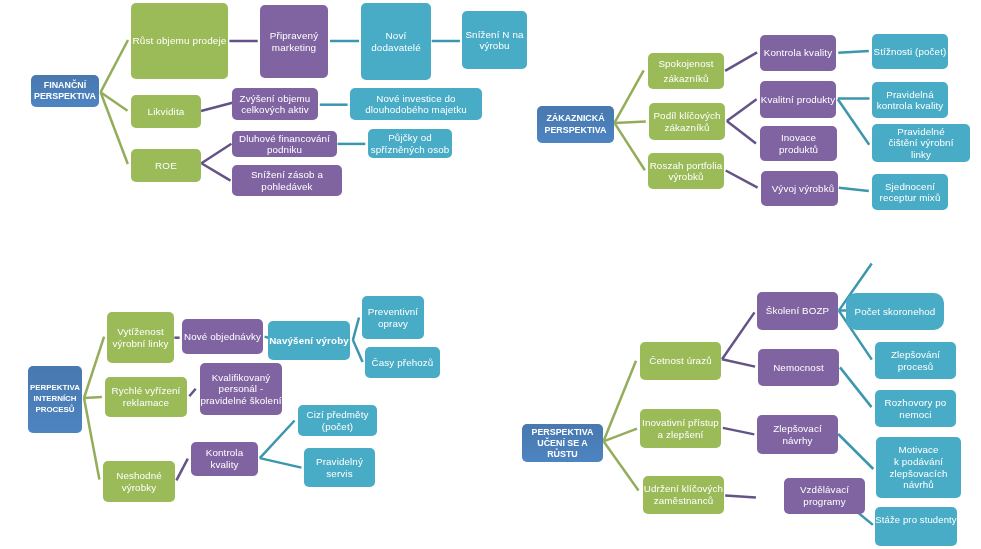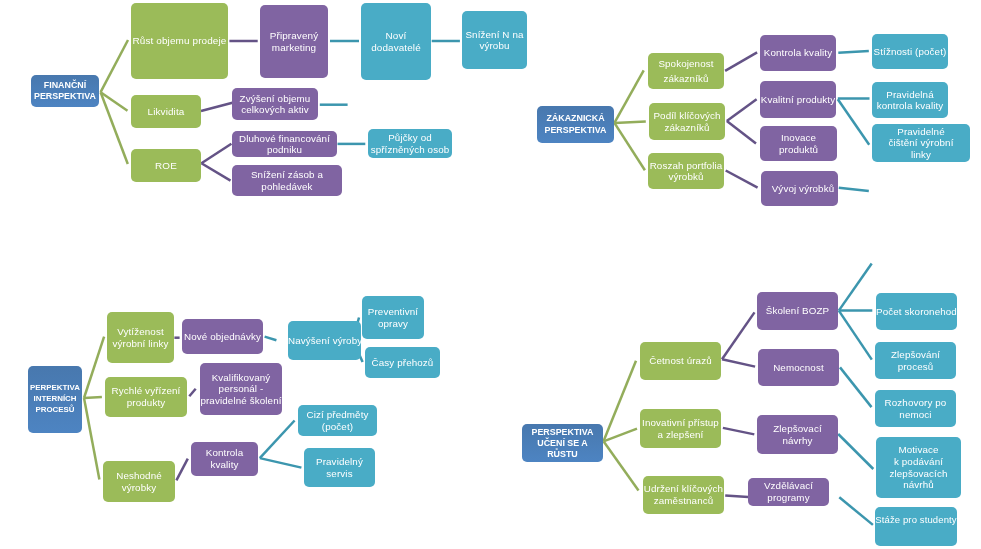--- a/index.html
+++ b/index.html
@@ -89,20 +89,24 @@
         <span class="txt" style="font-size: 9.8px; line-height: 11.4px;">Snížení N na
 výrobu</span>
       </div>
       <div class="node c-green" style="left: 131px; top: 95px; width: 70px; height: 33px;">
         <span class="txt" style="font-size: 9.9px; line-height: 11.4px;">Likvidita</span>
       </div>
       <div class="node c-purple" style="left: 232px; top: 88px; width: 86px; height: 32px;">
         <span class="txt" style="font-size: 9.8px; line-height: 11.4px;">Zvýšení objemu
 celkových aktiv</span>
       </div>
+      <div class="node c-teal" style="left: 350px; top: 88px; width: 132px; height: 32px;">
+        <span class="txt" style="font-size: 9.8px; line-height: 11.4px;">Nové investice do
+dlouhodobého majetku</span>
+      </div>
       <div class="node c-green" style="left: 131px; top: 149px; width: 70px; height: 33px;">
         <span class="txt" style="font-size: 9.9px; line-height: 11.4px;">ROE</span>
       </div>
       <div class="node c-purple" style="left: 232px; top: 131px; width: 105px; height: 26px;">
         <span class="txt" style="font-size: 9.8px; line-height: 11.4px;">Dluhové financování
 podniku</span>
       </div>
       <div class="node c-teal" style="left: 368px; top: 129px; width: 84px; height: 29px;">
         <span class="txt" style="font-size: 9.8px; line-height: 11.4px;">Půjčky od
 spřízněných osob</span>
@@ -145,45 +149,49 @@
       </div>
       <div class="node c-teal" style="left: 872px; top: 82px; width: 76px; height: 36px;">
         <span class="txt" style="font-size: 9.8px; line-height: 11.2px;">Pravidelná
 kontrola kvality</span>
       </div>
       <div class="node c-teal" style="left: 872px; top: 124px; width: 98px; height: 38px;">
         <span class="txt" style="font-size: 9.8px; line-height: 11.2px;">Pravidelné
 čištění výrobní
 linky</span>
       </div>
+      <div class="node c-teal" style="left: 872px; top: 174px; width: 76px; height: 36px;">
+        <span class="txt" style="font-size: 9.8px; line-height: 11.2px;">Sjednocení
+receptur mixů</span>
+      </div>
       <div class="node c-blue" style="left: 28px; top: 366px; width: 54px; height: 67px;">
         <span class="txt" style="font-size: 7.9px; line-height: 10.7px; letter-spacing: 0px;">PERPEKTIVA
 INTERNÍCH
 PROCESŮ</span>
       </div>
       <div class="node c-green" style="left: 107px; top: 312px; width: 67px; height: 51px;">
         <span class="txt" style="font-size: 9.8px; line-height: 11.6px;">Vytíženost
 výrobní linky</span>
       </div>
       <div class="node c-purple" style="left: 182px; top: 319px; width: 81px; height: 35px;">
         <span class="txt" style="font-size: 9.8px; line-height: 11.4px;">Nové objednávky</span>
       </div>
-      <div class="node c-teal" style="left: 288px; top: 321px; width: 73px; height: 39px;">
+      <div class="node c-teal" style="left: 268px; top: 321px; width: 82px; height: 39px; font-weight: bold;">
         <span class="txt" style="font-size: 9.8px; line-height: 11.4px;">Navýšení výroby</span>
       </div>
       <div class="node c-teal" style="left: 362px; top: 296px; width: 62px; height: 43px;">
         <span class="txt" style="font-size: 9.8px; line-height: 11.6px;">Preventivní
 opravy</span>
       </div>
       <div class="node c-teal" style="left: 365px; top: 347px; width: 75px; height: 31px;">
         <span class="txt" style="font-size: 9.8px; line-height: 11.4px;">Časy přehozů</span>
       </div>
       <div class="node c-green" style="left: 105px; top: 377px; width: 82px; height: 40px;">
         <span class="txt" style="font-size: 9.8px; line-height: 11.6px;">Rychlé vyřízení
-produkty</span>
+reklamace</span>
       </div>
       <div class="node c-purple" style="left: 200px; top: 363px; width: 82px; height: 52px;">
         <span class="txt" style="font-size: 9.8px; line-height: 11.5px;">Kvalifikovaný
 personál -
 pravidelné školení</span>
       </div>
       <div class="node c-green" style="left: 103px; top: 461px; width: 72px; height: 41px;">
         <span class="txt" style="font-size: 9.8px; line-height: 11.6px;">Neshodné
 výrobky</span>
       </div>
@@ -206,21 +214,21 @@
       </div>
       <div class="node c-green" style="left: 640px; top: 342px; width: 81px; height: 38px;">
         <span class="txt" style="font-size: 9.8px; line-height: 11.4px;">Četnost úrazů</span>
       </div>
       <div class="node c-purple" style="left: 757px; top: 292px; width: 81px; height: 38px;">
         <span class="txt" style="font-size: 9.8px; line-height: 11.4px;">Školení BOZP</span>
       </div>
       <div class="node c-purple" style="left: 758px; top: 349px; width: 81px; height: 37px;">
         <span class="txt" style="font-size: 9.8px; line-height: 11.4px;">Nemocnost</span>
       </div>
-      <div class="node c-teal" style="left: 876px; top: 293px; width: 81px; height: 37px;">
+      <div class="node c-teal" style="left: 846px; top: 293px; width: 98px; height: 37px; border-radius: 10px;">
         <span class="txt" style="font-size: 9.8px; line-height: 11.4px;">Počet skoronehod</span>
       </div>
       <div class="node c-teal" style="left: 875px; top: 342px; width: 81px; height: 37px;">
         <span class="txt" style="font-size: 9.8px; line-height: 11.6px;">Zlepšování
 procesů</span>
       </div>
       <div class="node c-teal" style="left: 875px; top: 390px; width: 81px; height: 37px;">
         <span class="txt" style="font-size: 9.8px; line-height: 11.6px;">Rozhovory po
 nemoci</span>
       </div>
@@ -235,21 +243,21 @@
       <div class="node c-teal" style="left: 876px; top: 437px; width: 85px; height: 61px;">
         <span class="txt" style="font-size: 9.8px; line-height: 11.6px;">Motivace
 k podávání
 zlepšovacích
 návrhů</span>
       </div>
       <div class="node c-green" style="left: 643px; top: 476px; width: 81px; height: 38px;">
         <span class="txt" style="font-size: 9.8px; line-height: 11.6px;">Udržení klíčových
 zaměstnanců</span>
       </div>
-      <div class="node c-purple" style="left: 748px; top: 478px; width: 81px; height: 28px;">
+      <div class="node c-purple" style="left: 784px; top: 478px; width: 81px; height: 36px;">
         <span class="txt" style="font-size: 9.8px; line-height: 11.6px;">Vzdělávací
 programy</span>
       </div>
       <div class="node c-teal" style="left: 875px; top: 507px; width: 82px; height: 39px;">
         <span class="txt" style="font-size: 9.5px; line-height: 11.4px; position: relative; top: -7px;">Stáže pro studenty</span>
       </div>
     </div>
 </div>
 
 </body></html>

